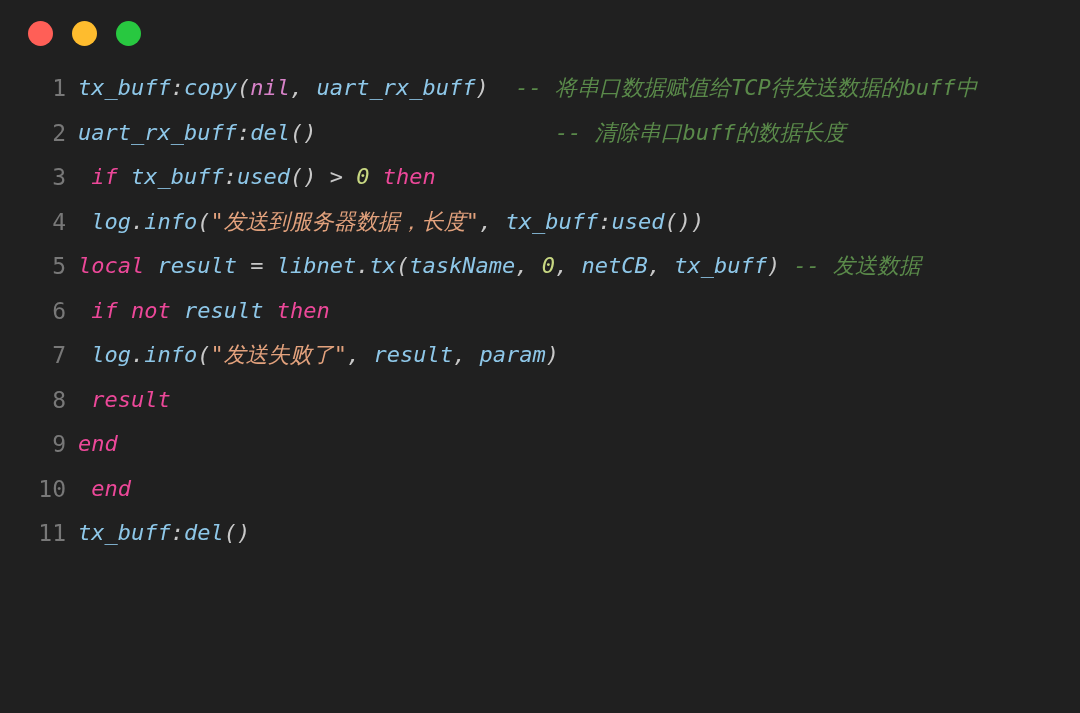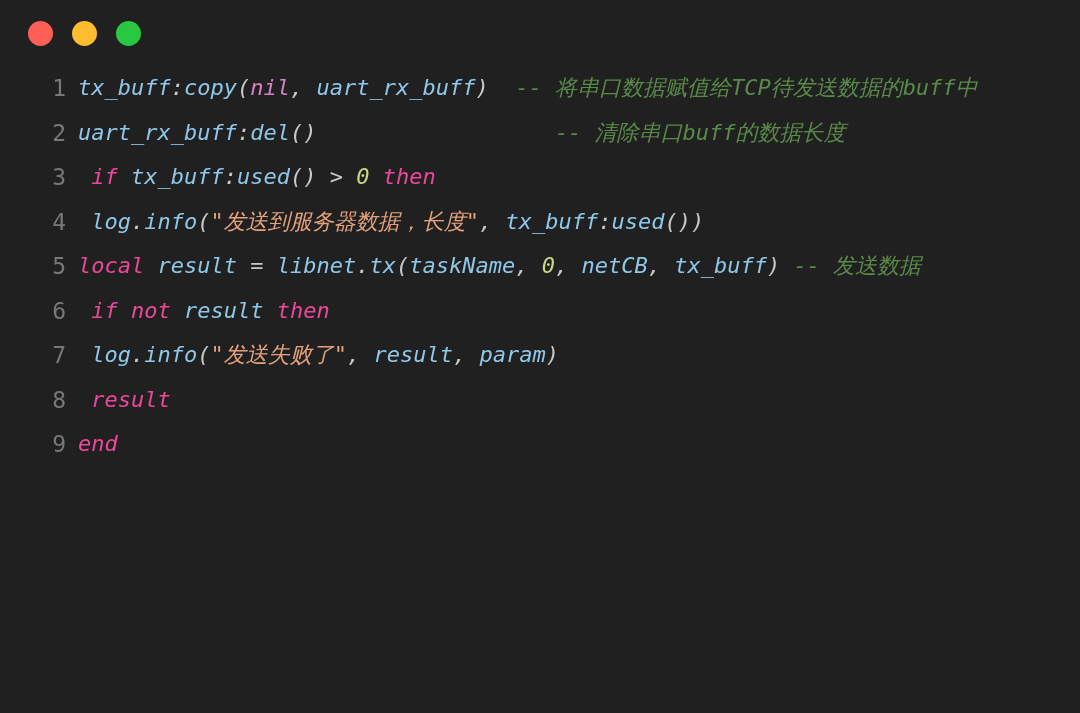--- a/index.html
+++ b/index.html
@@ -136,17 +136,25 @@
             <td class="line-cell"><span class="tok-punc"> </span><span class="tok-ident">log</span><span class="tok-punc">.</span><span class="tok-fn">info</span><span class="tok-punc">(</span><span class="tok-str">"发送失败了"</span><span class="tok-punc">, </span><span class="tok-ident">result</span><span class="tok-punc">, </span><span class="tok-ident">param</span><span class="tok-punc">)</span></td>
           </tr>
           <tr>
             <td class="gutter-cell">8</td>
             <td class="line-cell"><span class="tok-punc"> </span><span class="tok-kw">result</span></td>
           </tr>
           <tr>
             <td class="gutter-cell">9</td>
             <td class="line-cell"><span class="tok-kw">end</span></td>
           </tr>
+          <tr>
+            <td class="gutter-cell">10</td>
+            <td class="line-cell"><span class="tok-punc"> </span><span class="tok-kw">end</span></td>
+          </tr>
+          <tr>
+            <td class="gutter-cell">11</td>
+            <td class="line-cell"><span class="tok-ident">tx_buff</span><span class="tok-punc">:</span><span class="tok-fn">del</span><span class="tok-punc">()</span></td>
+          </tr>
         </tbody>
     </table>
   </div>
 
 </div>
 
 </body></html>

